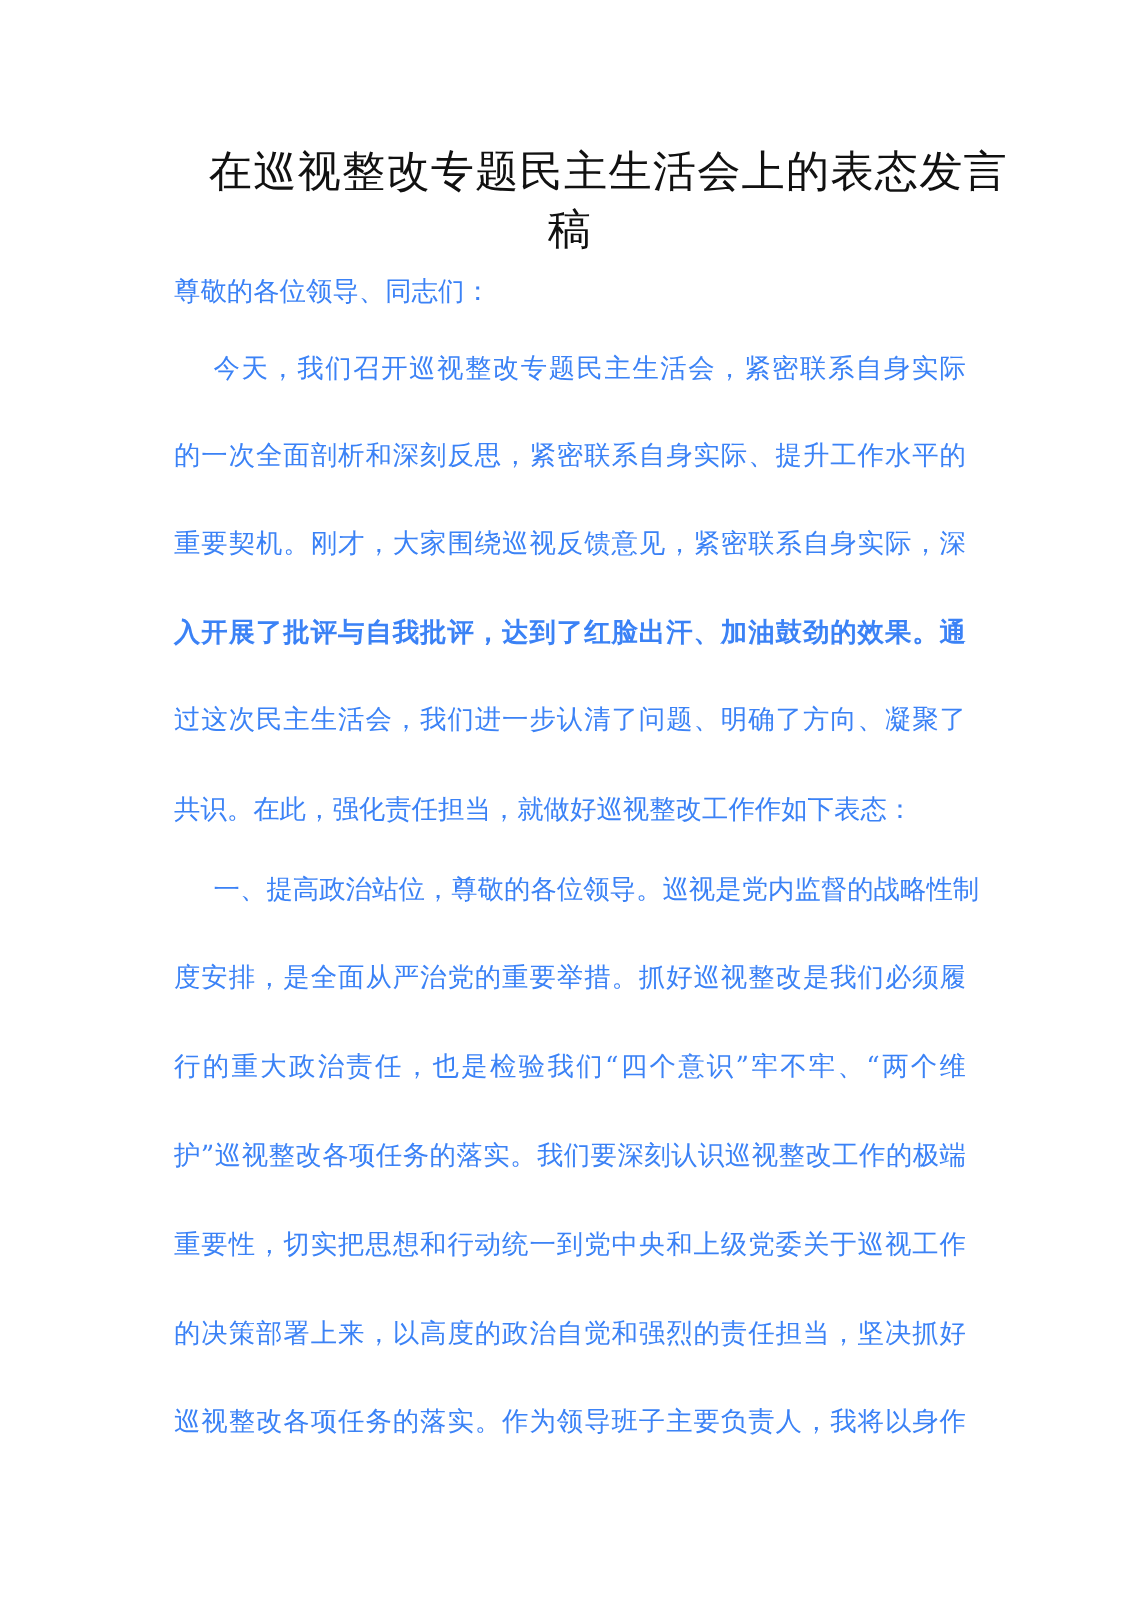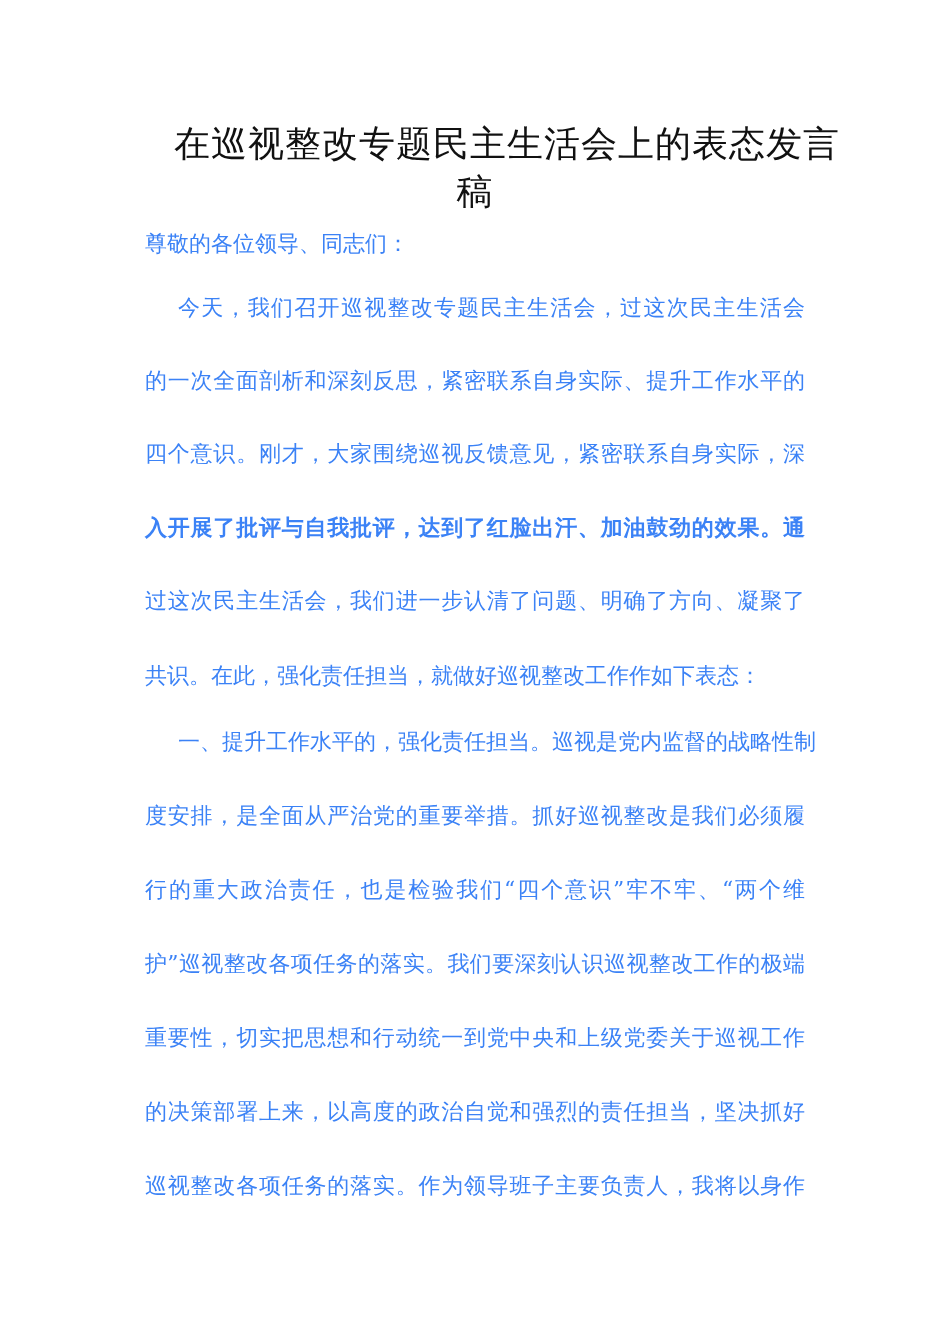--- a/index.html
+++ b/index.html
@@ -55,28 +55,28 @@
 </head>
 <body>
 
 <div class="page">
 
   <div class="title-line" style="top:124px;margin-left:32px;">在巡视整改专题民主生活会上的表态发言</div>
   <div class="title-line" style="top:172px;">稿</div>
 
   <div class="body-line last" style="top:230px;">尊敬的各位领导、同志们：</div>
 
-  <div class="body-line indent" style="top:294px;">今天，我们召开巡视整改专题民主生活会，过这次民主生活会</div>
+  <div class="body-line indent" style="top:294px;">今天，我们召开巡视整改专题民主生活会，紧密联系自身实际</div>
   <div class="body-line" style="top:367px;">的一次全面剖析和深刻反思，紧密联系自身实际、提升工作水平的</div>
-  <div class="body-line" style="top:440px;">四个意识。刚才，大家围绕巡视反馈意见，紧密联系自身实际，深</div>
+  <div class="body-line" style="top:440px;">重要契机。刚才，大家围绕巡视反馈意见，紧密联系自身实际，深</div>
   <div class="body-line" style="top:513px;font-weight:bold;">入开展了批评与自我批评，达到了红脸出汗、加油鼓劲的效果。通</div>
   <div class="body-line" style="top:587px;">过这次民主生活会，我们进一步认清了问题、明确了方向、凝聚了</div>
   <div class="body-line last" style="top:662px;">共识。在此，强化责任担当，就做好巡视整改工作作如下表态：</div>
 
-  <div class="body-line indent" style="top:728px;">一、提升工作水平的，强化责任担当。巡视是党内监督的战略性制</div>
+  <div class="body-line indent" style="top:728px;">一、提高政治站位，尊敬的各位领导。巡视是党内监督的战略性制</div>
   <div class="body-line" style="top:802px;">度安排，是全面从严治党的重要举措。抓好巡视整改是我们必须履</div>
   <div class="body-line" style="top:876px;">行的重大政治责任，也是检验我们“四个意识”牢不牢、“两个维</div>
   <div class="body-line" style="top:950px;">护”巡视整改各项任务的落实。我们要深刻认识巡视整改工作的极端</div>
   <div class="body-line" style="top:1024px;">重要性，切实把思想和行动统一到党中央和上级党委关于巡视工作</div>
   <div class="body-line" style="top:1098px;">的决策部署上来，以高度的政治自觉和强烈的责任担当，坚决抓好</div>
   <div class="body-line" style="top:1172px;">巡视整改各项任务的落实。作为领导班子主要负责人，我将以身作</div>
 
 </div>
 
 </body></html>

